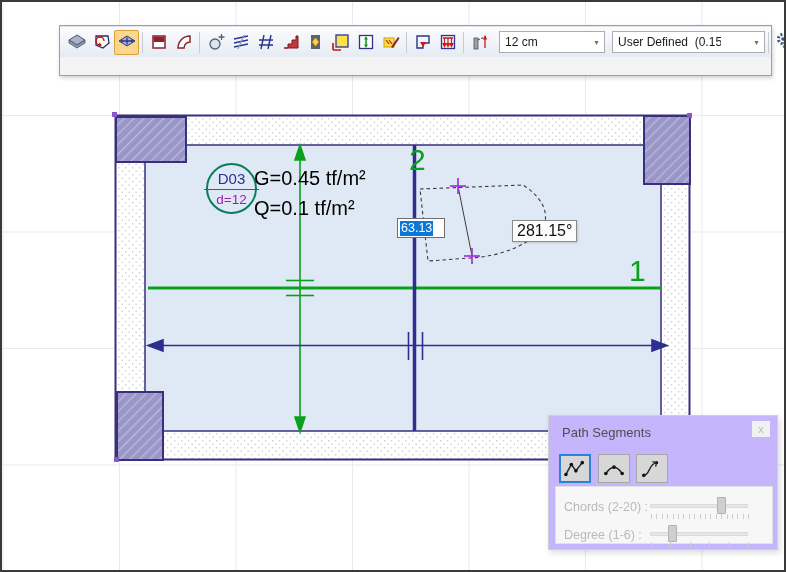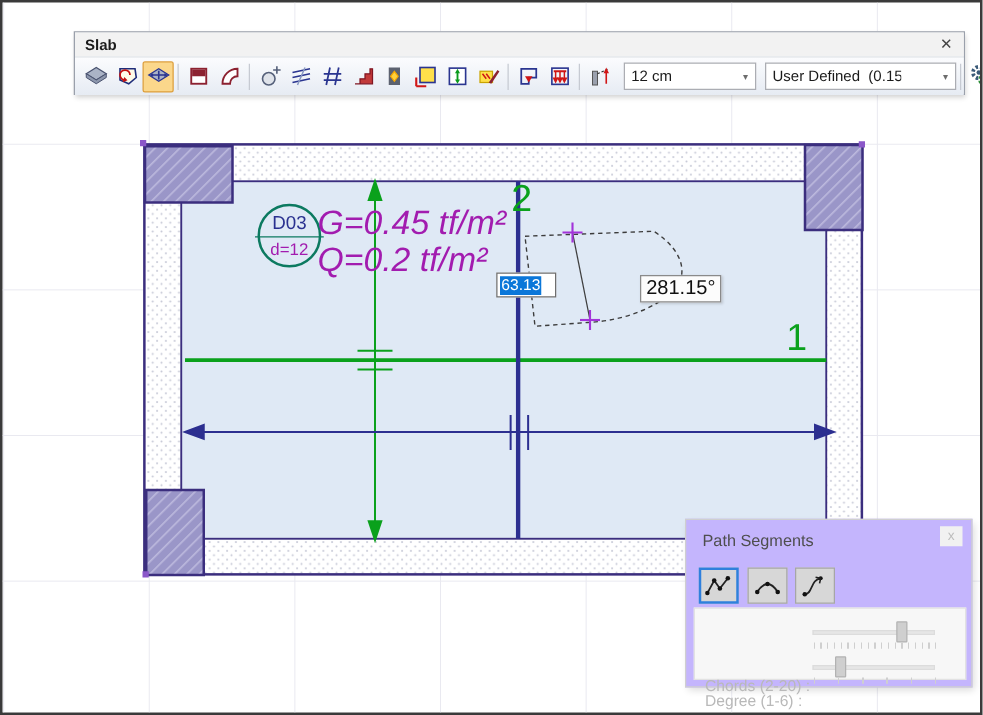--- a/index.html
+++ b/index.html
@@ -13,21 +13,21 @@
     background-size:116.5px 116.5px,116.5px 116.5px;
     background-position:0.5px 0px,0px 113px;}
   .drawing{position:absolute;inset:0;}
   
   .ovl{position:absolute;white-space:pre;}
   .slab-badge{position:absolute;left:204px;top:161px;width:51px;height:51px;border:2px solid #0c7a60;border-radius:50%;
     display:flex;flex-direction:column;align-items:center;justify-content:center;}
   .slab-badge .mid{position:absolute;left:-4px;right:-4px;top:50%;height:0;border-top:1.6px solid #0c7a60;}
   .slab-badge .t1{font-size:15px;color:#2a3190;line-height:15px;margin-bottom:4px;}
   .slab-badge .t2{font-size:13.5px;color:#a21caf;line-height:13px;margin-top:3px;}
-  .loadline{color:#a21caf;font-size:27px;line-height:27px;letter-spacing:0;font-style:italic;}
+  .loadline{color:#000000;font-size:20px;line-height:27px;letter-spacing:0;}
   .axislab{color:#0aa11c;font-size:30px;line-height:30px;}
   .lenbox{position:absolute;left:395px;top:216px;width:48px;height:20px;background:#fff;border:1px solid #6e6e6e;padding:1px 2px;display:flex;align-items:center;}
   .lenbox span{background:#0b77d9;color:#fff;font-size:12.5px;line-height:15px;padding:0 1px;}
   .angletip{position:absolute;left:510px;top:218px;background:#fcfcfc;border:1px solid #8a8a8a;font-size:16px;color:#111;
     padding:1px 4px;box-shadow:1px 1px 2px rgba(0,0,0,.15);}
   
   .tbwin{position:absolute;left:57px;top:23px;width:713px;height:51px;background:#f4f4f4;border:1px solid #9aa0ab;box-shadow:1px 2px 4px rgba(0,0,0,.18);}
   .tbtitle{position:relative;height:19px;background:#f2f2f2;display:flex;align-items:center;padding:0 8px;}
   .tbtitle .cap{font-size:12px;font-weight:700;color:#1b1b1b;}
   .tbclose{position:absolute;right:6px;top:1px;width:16px;height:16px;display:flex;align-items:center;justify-content:center;
@@ -41,21 +41,21 @@
   .combo .arr{width:15px;text-align:center;font-size:8px;color:#6d6d6d;}
   
   .pspanel{position:absolute;left:546px;top:413px;width:230px;height:135px;background:#c4b5fd;border:1px solid #cfcfcf;
     box-shadow:2px 3px 6px rgba(0,0,0,.14);}
   .pstitle{position:absolute;left:13px;top:9px;font-size:13px;color:#4e4e4e;}
   .psclose{position:absolute;right:7px;top:5px;width:18px;height:16px;background:#f1f1f1;color:#bdbdbd;font-size:11px;
     display:flex;align-items:center;justify-content:center;}
   .psbtn{position:absolute;top:38px;width:32px;height:29px;background:#d7d7d7;border:1px solid #a6a6a6;display:flex;align-items:center;justify-content:center;}
   .psbtn.sel{border:2px solid #2f80dd;}
   .psgroup{position:absolute;left:6px;top:70px;width:218px;height:58px;background:#f7f7f7;border:1px solid #e2e2e2;}
-  .pslabel{position:absolute;font-size:12.5px;color:#b9b9b9;white-space:pre;margin-top:42px;}
+  .pslabel{position:absolute;font-size:12.5px;color:#b9b9b9;white-space:pre;}
   .pstrack{position:absolute;width:98px;height:4px;background:#e6e6e6;border:1px solid #dcdcdc;}
   .psthumb{position:absolute;width:9px;height:17px;background:#cfcfcf;border:1px solid #b2b2b2;border-radius:1px;}
   .psticks{position:absolute;width:100px;height:5px;}
   .ticks-fine{background:repeating-linear-gradient(90deg,#cfcfcf 0 1px,transparent 1px 5.4px);}
   .ticks-coarse{background:repeating-linear-gradient(90deg,#cfcfcf 0 1px,transparent 1px 19.4px);}
 </style>
 </head>
 <body>
 
 <div class="screen">
@@ -120,33 +120,29 @@
       </g>
     </g>
   </svg>
 
   <div class="slab-badge">
     <div class="mid"></div>
     <span class="t1">D03</span>
     <span class="t2">d=12</span>
   </div>
   <div class="ovl loadline" style="left:252px;top:163px;">G=0.45 tf/m²</div>
-  <div class="ovl loadline" style="left:252px;top:193px;">Q=0.2 tf/m²</div>
+  <div class="ovl loadline" style="left:252px;top:193px;">Q=0.1 tf/m²</div>
   <div class="ovl axislab" style="left:627px;top:254px;">1</div>
   <div class="ovl axislab" style="left:407px;top:143px;">2</div>
   <div class="lenbox">
     <span>63.13</span>
   </div>
   <div class="angletip">281.15°</div>
 
   <div class="tbwin">
-    <div class="tbtitle">
-      <span class="cap">Slab</span>
-      <span class="tbclose">✕</span>
-    </div>
     <div class="tbrow">
       <div class="tbtn">
         <svg width="20" height="20" viewBox="0 0 20 20">
           <polygon points="2,8 10,3 18,8 10,13" fill="#aab3c6" stroke="#4a5370"></polygon>
           <path d="M2,8 v3 l8,5 8,-5 v-3 l-8,5 z" fill="#8d97ad" stroke="#4a5370" stroke-width="0.8"></path>
           </svg>
       </div>
       <div class="tbtn">
         <svg width="20" height="20" viewBox="0 0 20 20">
           <polygon points="4,4 16,4 17,11 11,16 4,13" fill="#fffbe8" stroke="#1f2d7a" stroke-width="1.3"></polygon>
@@ -309,19 +305,19 @@
         <path d="M18,4 l-4.5,-1 M18,4 l-1,4.5" stroke="#222" stroke-width="1.4"></path>
         </svg>
     </div>
 
     <div class="psgroup">
       <div class="pslabel" style="left:8px;top:13px;">Chords (2-20) :</div>
       <div class="pstrack" style="left:94px;top:17px;"></div>
       <div class="psthumb" style="left:161px;top:10px;"></div>
       <div class="psticks ticks-fine" style="left:95px;top:27px;"></div>
 
-      <div class="pslabel" style="left:8px;top:25px;">Degree (1-6) :</div>
+      <div class="pslabel" style="left:8px;top:41px;">Degree (1-6) :</div>
       <div class="pstrack" style="left:94px;top:45px;"></div>
       <div class="psthumb" style="left:112px;top:38px;"></div>
       <div class="psticks ticks-coarse" style="left:95px;top:55px;"></div>
     </div>
   </div>
 </div>
 
 </body></html>

